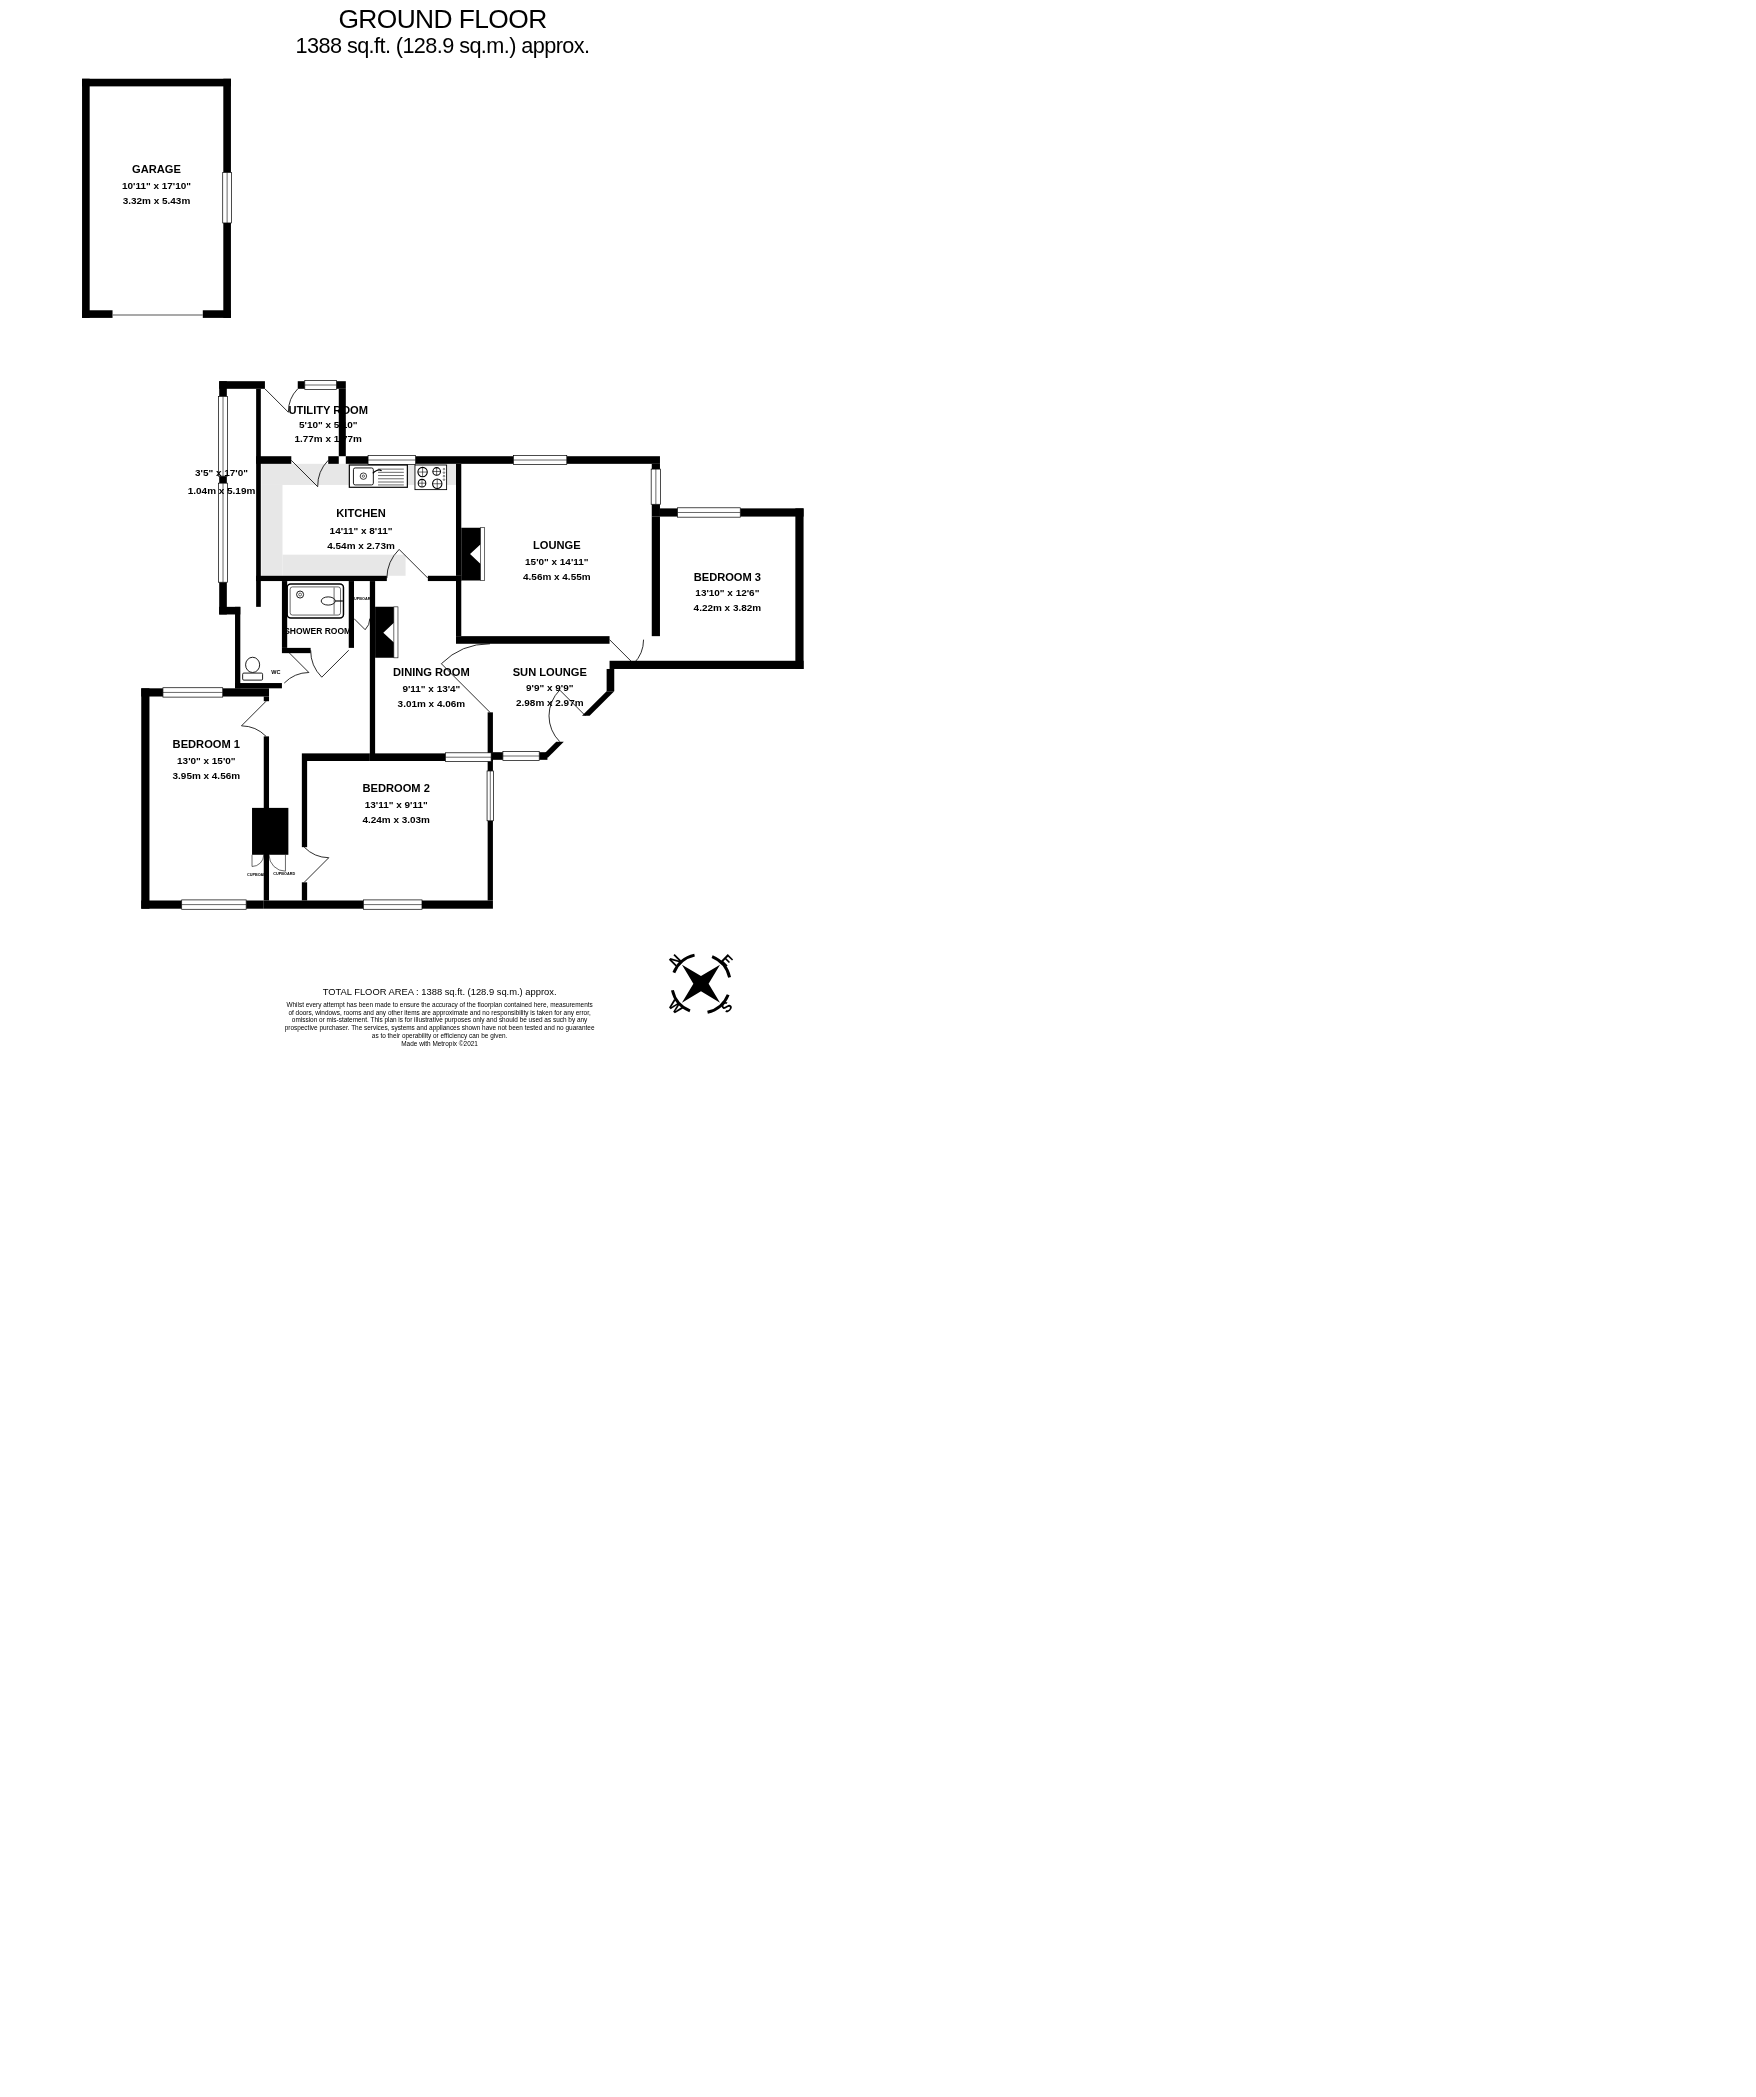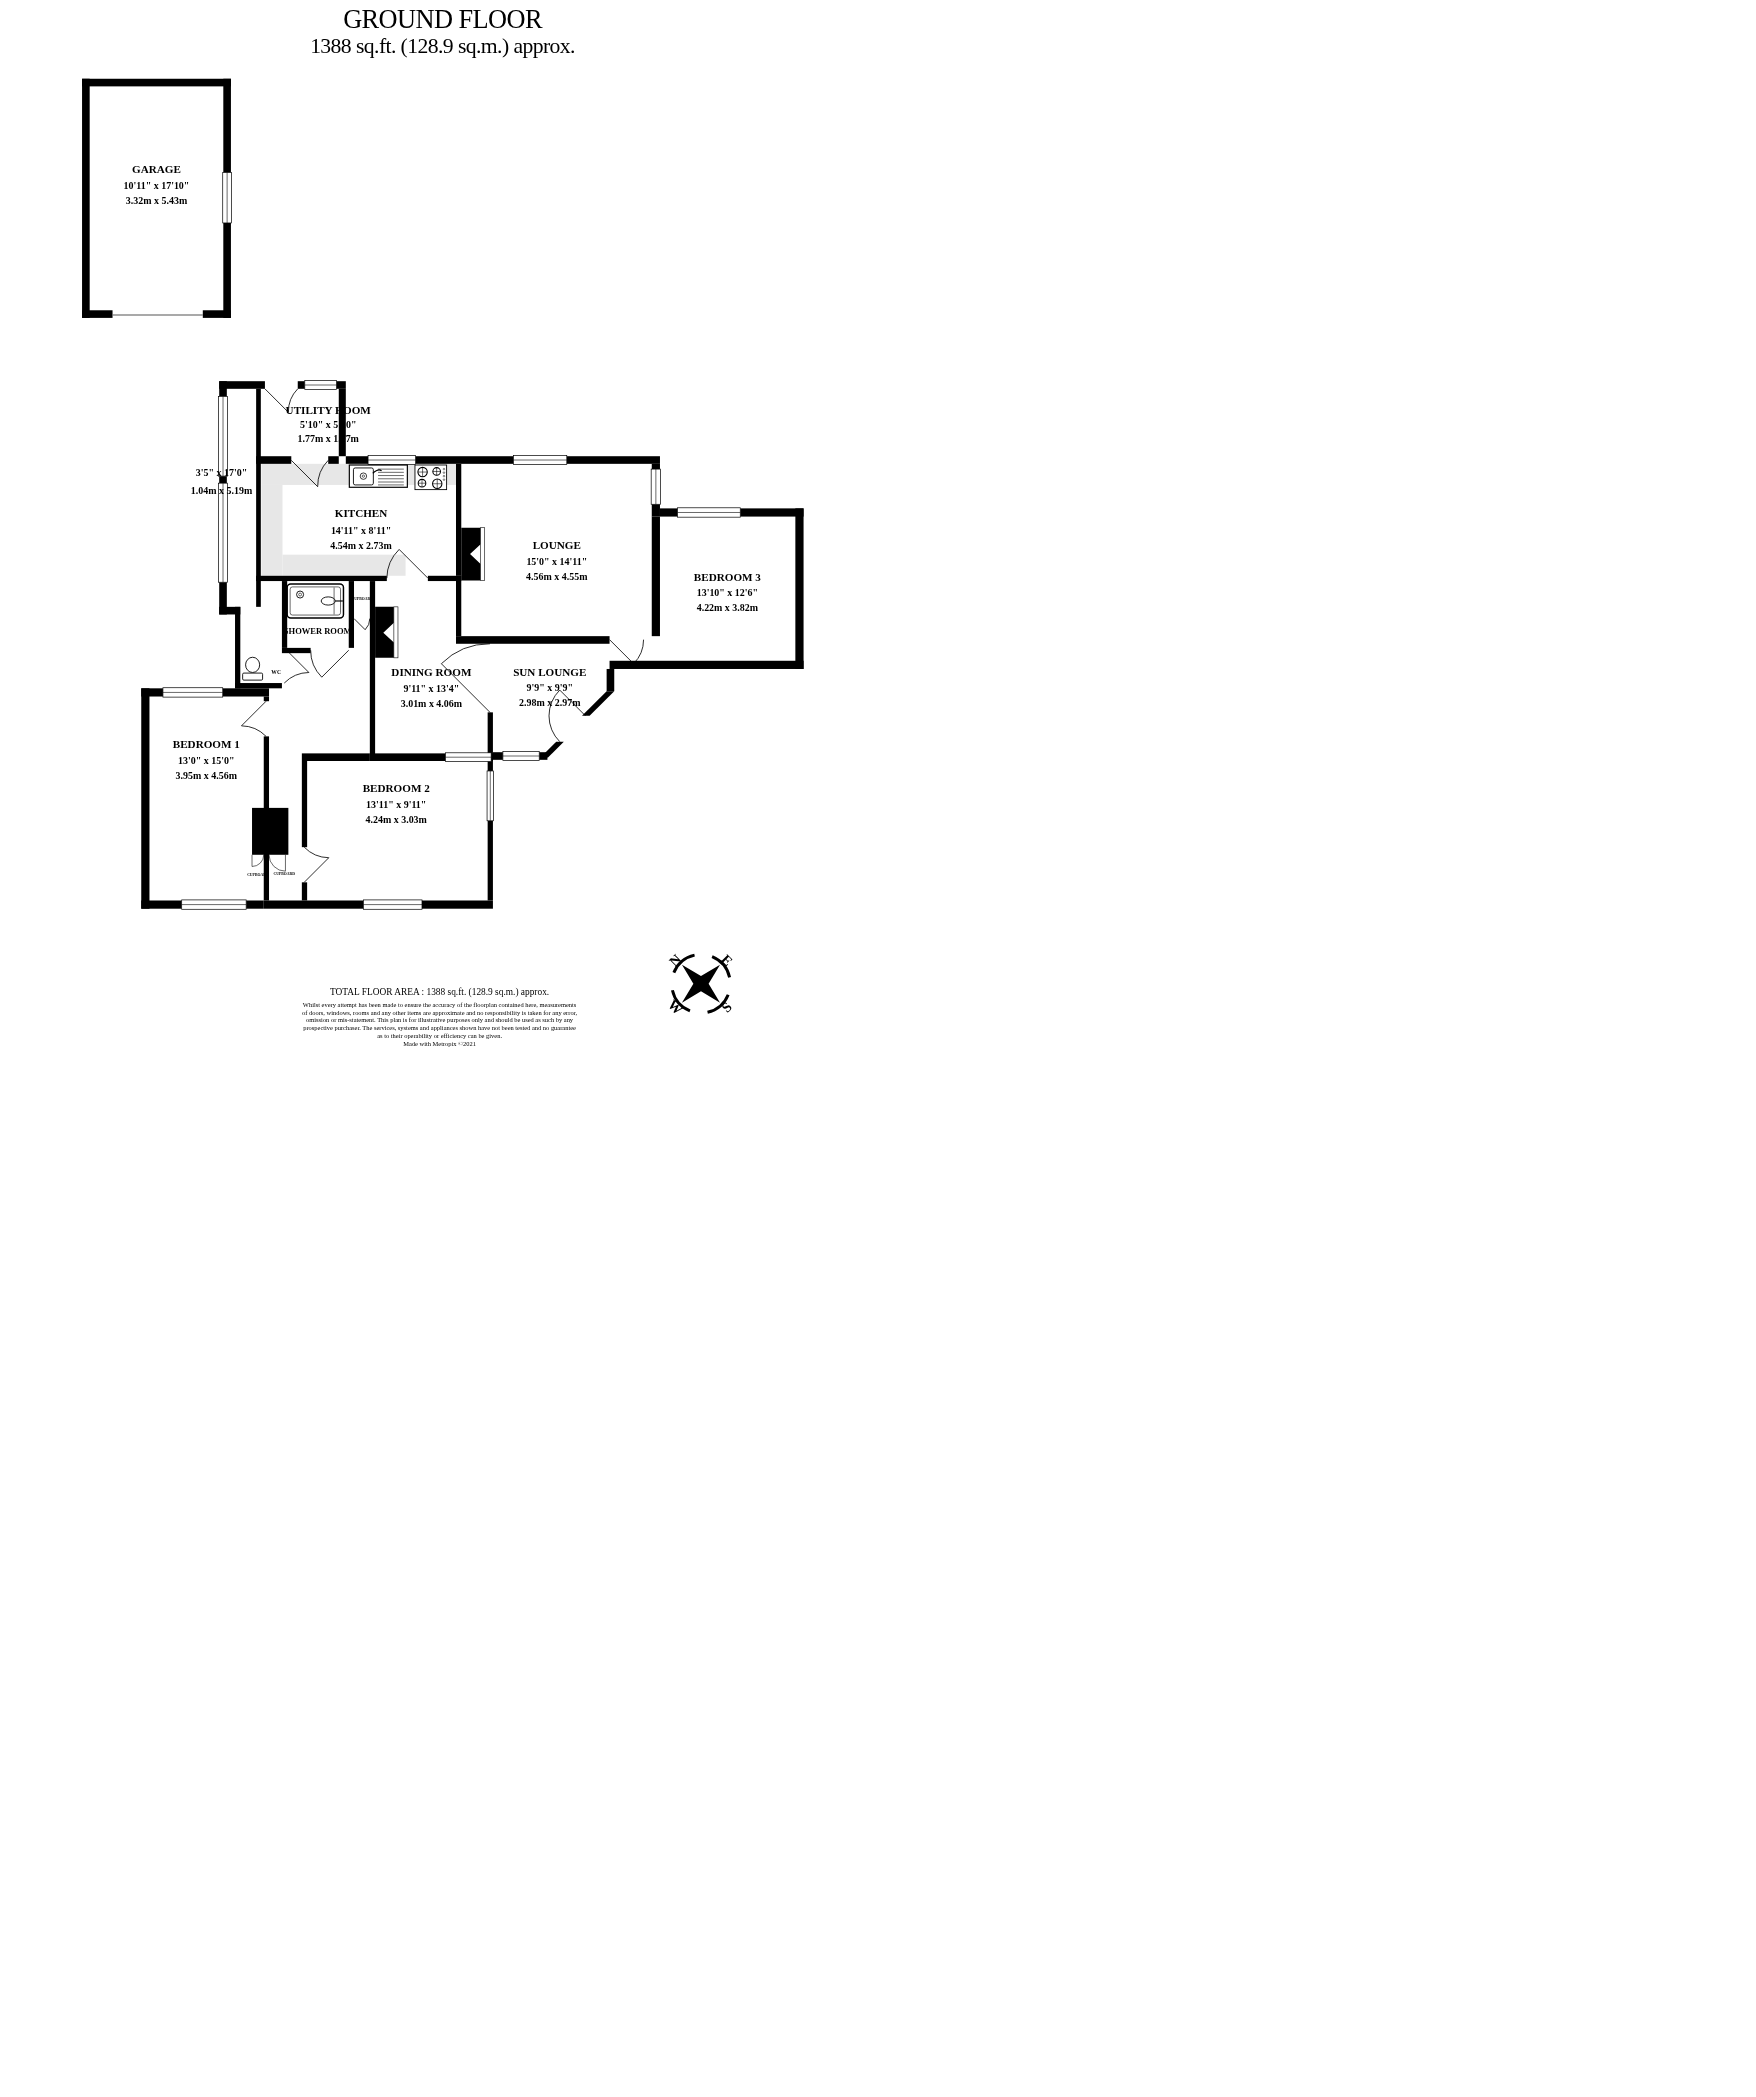--- a/index.html
+++ b/index.html
@@ -1,17 +1,17 @@
 <!DOCTYPE html>
 <html style="font-size:9.4px"><head>
 <meta charset="utf-8">
 <style>
   html,body{margin:0;padding:0;background:#fff;}
   .page{position:relative;width:878px;height:1049px;background:#ffffff;
-        font-family:Liberation Serif, serif;}
+        font-family:Liberation Sans, sans-serif;}
   svg text{fill:#000;}
   .t-title{font-size:45px;letter-spacing:-1px;}
   .t-sub{font-size:37px;letter-spacing:-1px;}
   .t-room{font-size:19px;font-weight:bold;}
   .t-dim{font-size:17px;font-weight:bold;}
   .t-room-s{font-size:14.5px;font-weight:bold;}
   .t-wc{font-size:9.5px;font-weight:bold;}
   .t-cup{font-size:6.5px;font-weight:bold;}
   .t-total{font-size:16px;}
   .t-disc{font-size:11px;}

